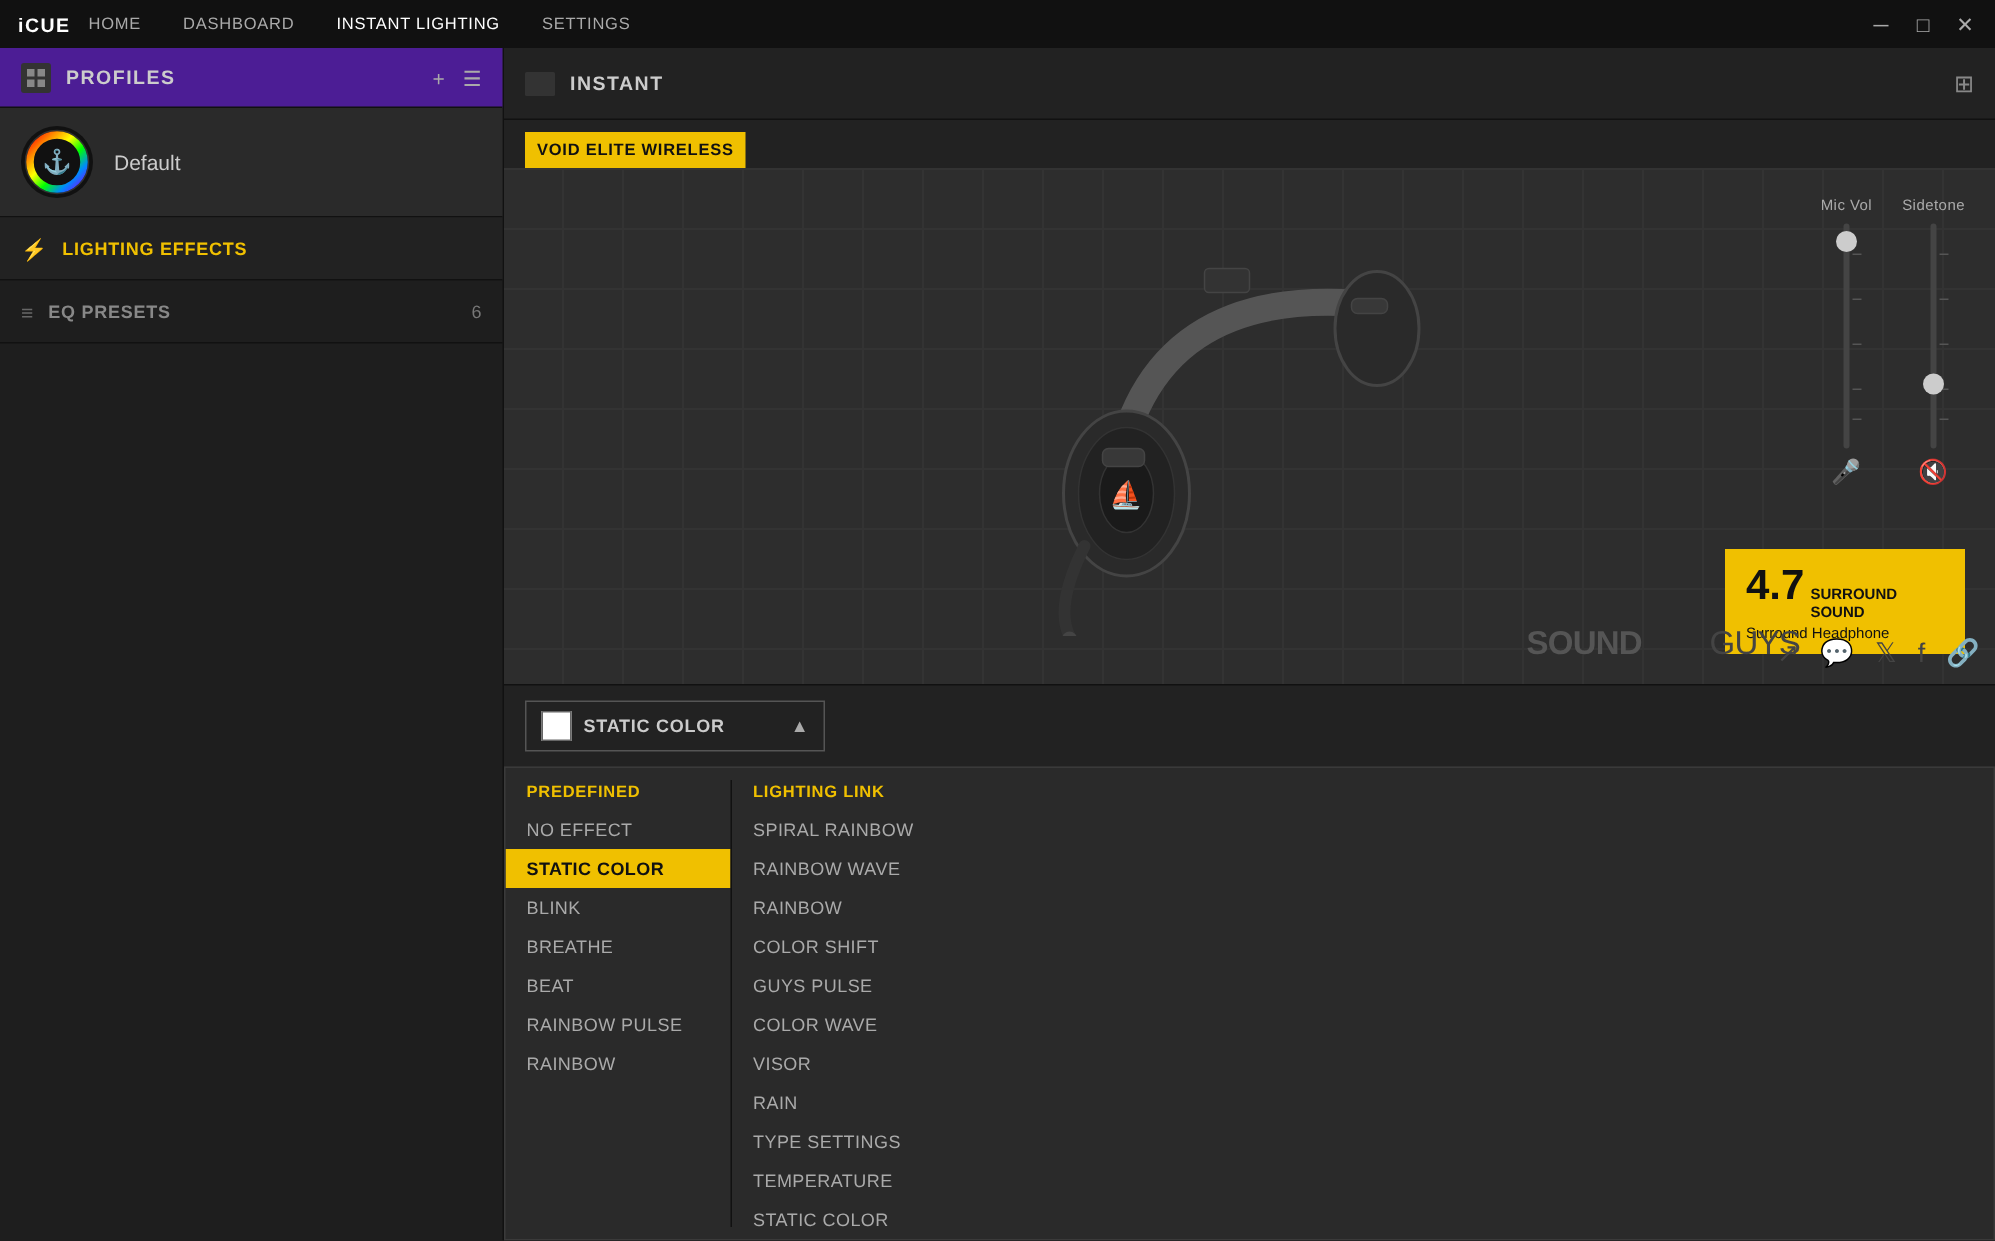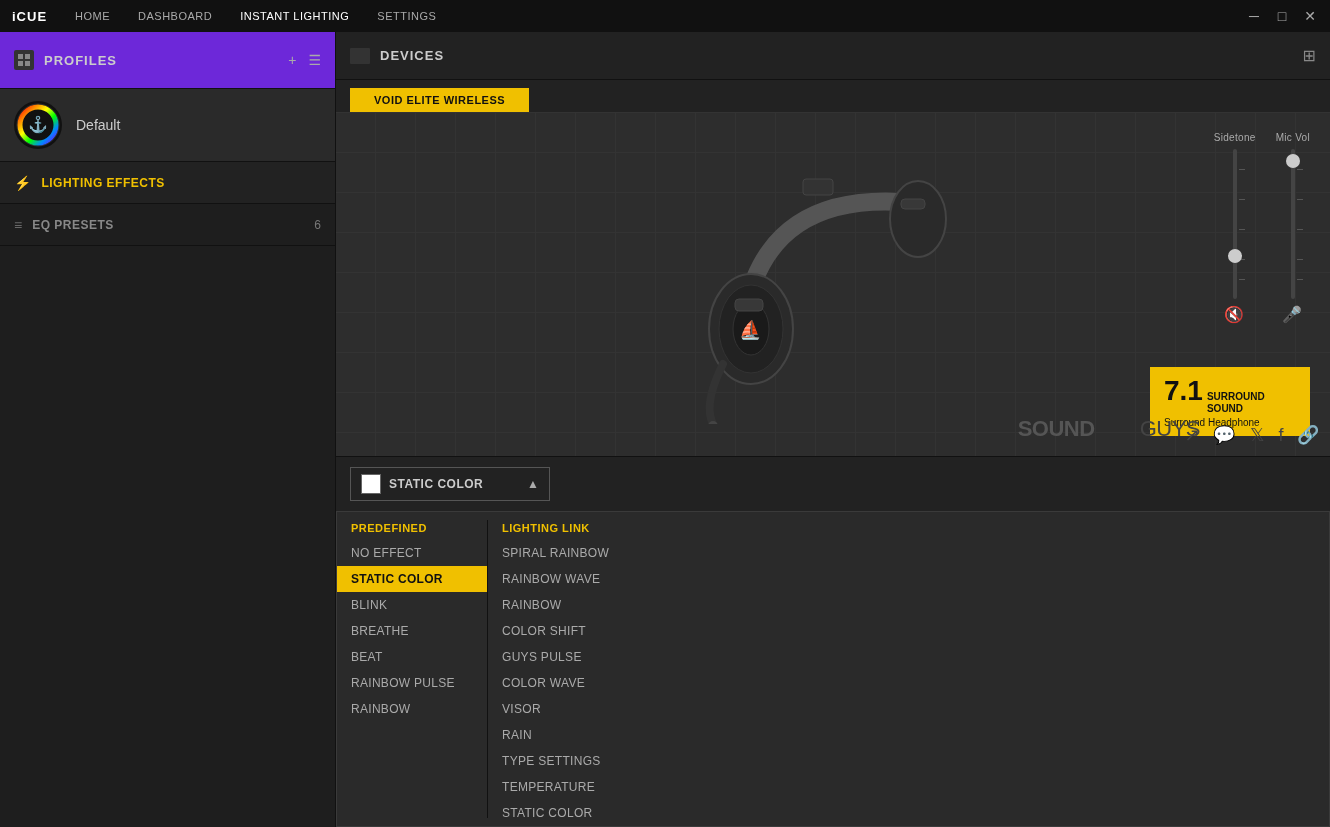--- a/index.html
+++ b/index.html
@@ -18,21 +18,21 @@
       height: 32px;
       background: #111;
       display: flex;
       align-items: center;
       padding: 0 12px;
       justify-content: space-between;
     }
     #titlebar-left {
       display: flex;
       align-items: center;
-      gap: 24px;
+      gap: 8px;
     }
     #app-name {
       color: #fff;
       font-size: 13px;
       font-weight: bold;
       letter-spacing: 1px;
     }
     #nav-menu {
       display: flex;
       gap: 20px;
@@ -72,22 +72,22 @@
       flex-direction: column;
       border-right: 1px solid #111;
     }
 
     
     #profiles-header {
       display: flex;
       align-items: center;
       justify-content: space-between;
       padding: 0 14px;
-      height: 57px;
-      background: #6d28d9;
+      height: 40px;
+      background: #4c1d95;
       border-bottom: 1px solid #111;
     }
     #profiles-title-group {
       display: flex;
       align-items: center;
       gap: 10px;
     }
     #profiles-icon {
       width: 20px;
       height: 20px;
@@ -204,21 +204,21 @@
       cursor: pointer;
     }
 
     
     #device-tab-bar {
       padding: 8px 14px 0;
       background: #222;
     }
     #device-tab {
       display: inline-block;
-      padding: 6px 24px;
+      padding: 6px 8px;
       background: #f0c000;
       color: #111;
       font-size: 11px;
       font-weight: bold;
       letter-spacing: 0.5px;
       cursor: pointer;
     }
 
     
     #device-preview {
@@ -491,21 +491,21 @@
       <span class="section-count">6</span>
     </div>
 
   </div>
 
   <div id="content">
 
     <div id="devices-header">
       <div id="devices-title-group">
         <div id="devices-icon"></div>
-        <span id="devices-title">DEVICES</span>
+        <span id="devices-title">INSTANT</span>
       </div>
       <span id="grid-icon">⊞</span>
     </div>
 
     <div id="device-tab-bar">
       <div id="device-tab">VOID ELITE WIRELESS</div>
     </div>
 
     <div id="device-preview">
 
@@ -526,51 +526,51 @@
         <circle cx="30" cy="282" r="5" fill="#444"></circle>
 
         <rect x="52" y="155" width="28" height="12" rx="4" fill="#383838" stroke="#444" stroke-width="1"></rect>
 
         <rect x="218" y="55" width="24" height="10" rx="4" fill="#383838" stroke="#444" stroke-width="1"></rect>
 
         <rect x="120" y="35" width="30" height="16" rx="3" fill="#333" stroke="#444" stroke-width="1"></rect>
       </svg>
 
       <div id="right-controls">
+
+        <div class="slider-group">
+          <span class="slider-label">Mic Vol</span>
+          <div class="slider-track" style="position:relative;">
+            <div class="slider-tick" style="top:20px;"></div>
+            <div class="slider-tick" style="top:50px;"></div>
+            <div class="slider-tick" style="top:80px;"></div>
+            <div class="slider-tick" style="top:110px;"></div>
+            <div class="slider-tick" style="top:130px;"></div>
+            <div class="slider-thumb" style="top: 5px;"></div>
+          </div>
+          <span class="slider-icon">🎤</span>
+        </div>
 
         <div class="slider-group">
           <span class="slider-label">Sidetone</span>
           <div class="slider-track" style="position:relative;">
             <div class="slider-tick" style="top:20px;"></div>
             <div class="slider-tick" style="top:50px;"></div>
             <div class="slider-tick" style="top:80px;"></div>
             <div class="slider-tick" style="top:110px;"></div>
             <div class="slider-tick" style="top:130px;"></div>
             <div class="slider-thumb" style="top: 100px;"></div>
           </div>
           <span class="slider-icon">🔇</span>
         </div>
-
-        <div class="slider-group">
-          <span class="slider-label">Mic Vol</span>
-          <div class="slider-track" style="position:relative;">
-            <div class="slider-tick" style="top:20px;"></div>
-            <div class="slider-tick" style="top:50px;"></div>
-            <div class="slider-tick" style="top:80px;"></div>
-            <div class="slider-tick" style="top:110px;"></div>
-            <div class="slider-tick" style="top:130px;"></div>
-            <div class="slider-thumb" style="top: 5px;"></div>
-          </div>
-          <span class="slider-icon">🎤</span>
-        </div>
       </div>
 
       <div id="surround-box">
         <div id="surround-top">
-          <span id="surround-number">7.1</span>
+          <span id="surround-number">4.7</span>
           <span id="surround-text" style="font-size:10px;color:#111;font-weight:bold;line-height:1.2;">SURROUND<br>SOUND</span>
         </div>
         <div id="surround-sub">Surround Headphone</div>
       </div>
 
       <div id="soundguys-text">
         <span class="sg-sound" style="color:#555;font-weight:bold;font-size:22px;">SOUND</span><span class="sg-guys" style="color:#444;font-size:22px;font-weight:300;">GUYS</span>
       </div>
 
       <div id="footer-social">

